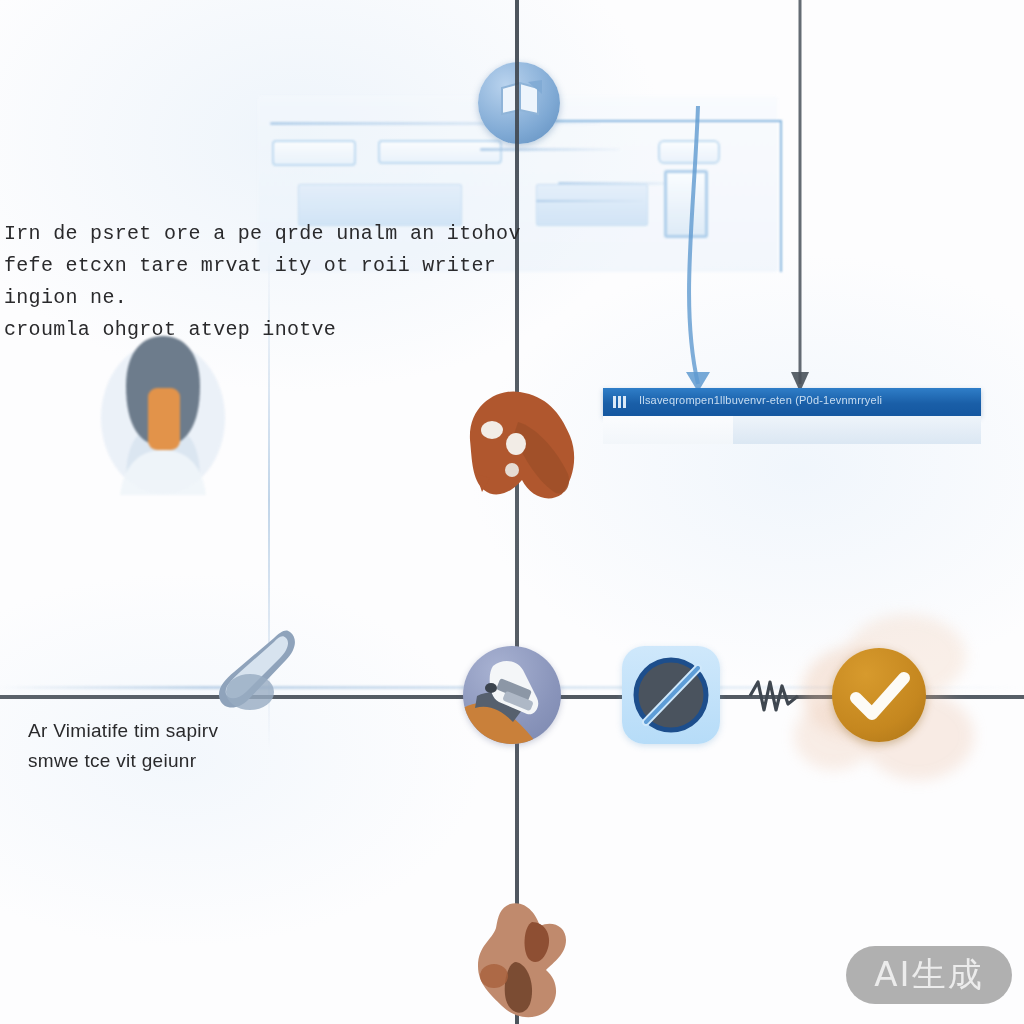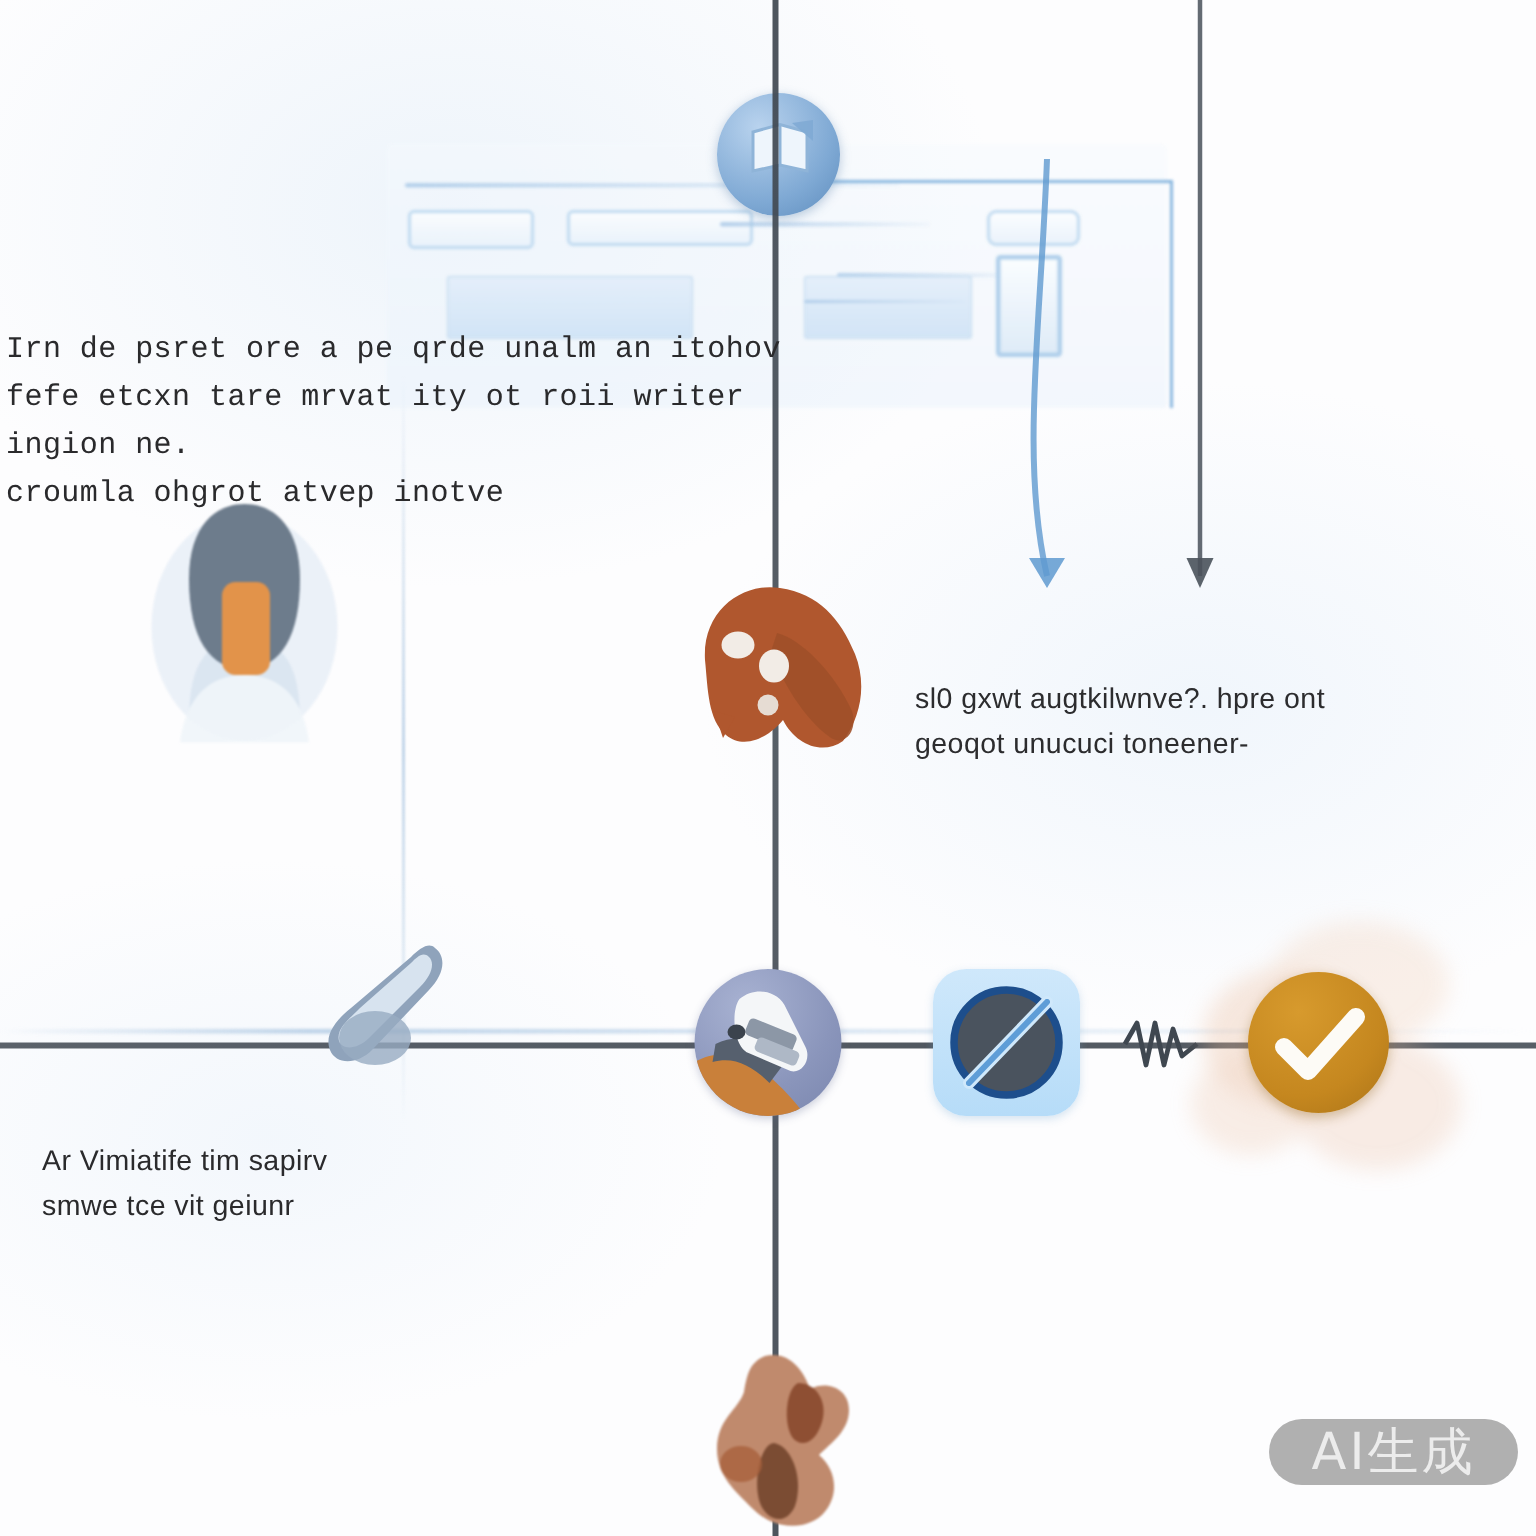--- a/index.html
+++ b/index.html
@@ -86,25 +86,25 @@
     box-shadow:0 2px 6px rgba(120,170,210,.3);}
   .icon-check{position:absolute;left:832px;top:648px;width:94px;height:94px;border-radius:50%;
     background:radial-gradient(circle at 36% 28%,#d79a2d,#c5871f 62%,#ab7418);
     box-shadow:0 3px 8px rgba(140,95,20,.35);filter:blur(.3px);}
 
   
   .caption{position:absolute;color:#2a2a2c;font-size:20px;line-height:32px;
     letter-spacing:.3px;white-space:pre-line;filter:blur(.35px);}
   .cap-topleft{left:4px;top:218px;width:520px;font-family:Liberation Mono, monospace;}
   .cap-dialog{left:610px;top:452px;width:370px;font-size:19px;line-height:30px;color:#2c2c2e;}
-  .cap-midleft{left:28px;top:760px;width:300px;font-size:19px;line-height:30px;}
+  .cap-midleft{left:28px;top:716px;width:300px;font-size:19px;line-height:30px;}
   .cap-bottom{left:622px;top:898px;width:370px;font-size:19px;line-height:31px;}
 
   
-  .watermark{position:absolute;left:846px;top:946px;width:166px;height:44px;
+  .watermark{position:absolute;left:846px;top:946px;width:166px;height:58px;
     border-radius:31px;background:rgba(150,150,150,.75);
     display:flex;align-items:center;justify-content:center;}
   .watermark span{color:#f2f2f2;font-size:34px;letter-spacing:2px;
     font-family:"DejaVu Sans", sans-serif;opacity:.92;}
 </style>
 </head>
 <body>
 
 <div id="stage">
 
@@ -134,20 +134,32 @@
     </svg>
   </div>
 
   <svg class="arrow-svg">
     <path d="M78 10 C74 120 60 210 78 288" fill="none" stroke="#5f9ad0" stroke-width="4" opacity=".8"></path>
     <path d="M78 296 L66 276 L90 276 Z" fill="#5f9ad0" opacity=".85"></path>
     <line x1="180" y1="-96" x2="180" y2="288" stroke="#4a525b" stroke-width="3" opacity=".85"></line>
     <path d="M180 296 L171 276 L189 276 Z" fill="#4a525b" opacity=".9"></path>
   </svg>
 
+  <div class="dialog">
+    <div class="dlg-title">
+      <div class="dlg-bars">
+        <i style="left:0"></i>
+          <i style="left:5px"></i>
+          <i style="left:10px"></i>
+      </div>
+      <div class="dlg-title-text">Ilsaveqrompen1llbuvenvr-eten  (P0d-1evnmrryeli</div>
+    </div>
+    <div class="dlg-body"></div>
+    <div class="dlg-body-left"></div>
+  </div>
 
   <div class="axis-v"></div>
   <div class="axis-h"></div>
   <svg class="squiggle" viewBox="0 0 52 40">
     <path d="M2 20 L10 6 L16 34 L22 6 L28 34 L34 10 L40 28 L50 20" fill="none" stroke="#3f4750" stroke-width="3.2" stroke-linejoin="round"></path>
   </svg>
 
   <svg class="art avatar" viewBox="0 0 134 165">
     <ellipse cx="67" cy="88" rx="62" ry="76" fill="#e8eff7" opacity=".85"></ellipse>
     <path d="M30 150 C30 112 42 96 67 96 C92 96 104 112 104 150 Z" fill="#dbe6f1"></path>
@@ -206,22 +218,20 @@
 
   <div class="icon-check">
     <svg viewBox="0 0 94 94" width="94" height="94">
       <path d="M24 50 L40 66 L72 30" fill="none" stroke="#fdfbf6" stroke-width="12" stroke-linecap="round" stroke-linejoin="round"></path>
     </svg>
   </div>
 
   <div class="caption cap-topleft">Irn de psret ore a pe qrde unalm an itohov
 fefe etcxn tare mrvat ity ot roii writer ingion ne.
  croumla ohgrot atvep inotve</div>
-  <div class="caption cap-dialog">sl0 gxwt augtkilwnve?. hpre ont
-geoqot unucuci toneener-</div>
   <div class="caption cap-midleft">Ar Vimiatife tim sapirv
 smwe tce vit geiunr</div>
 
   <div class="watermark">
     <span>AI生成</span>
   </div>
 
 </div>
 
 </body></html>

